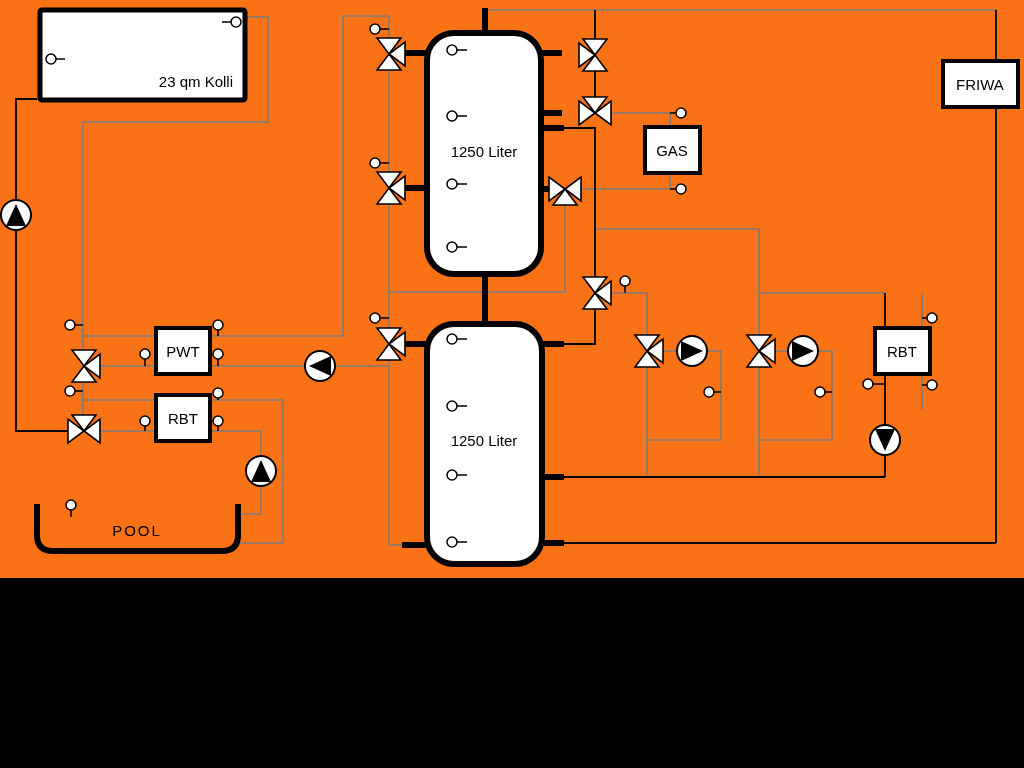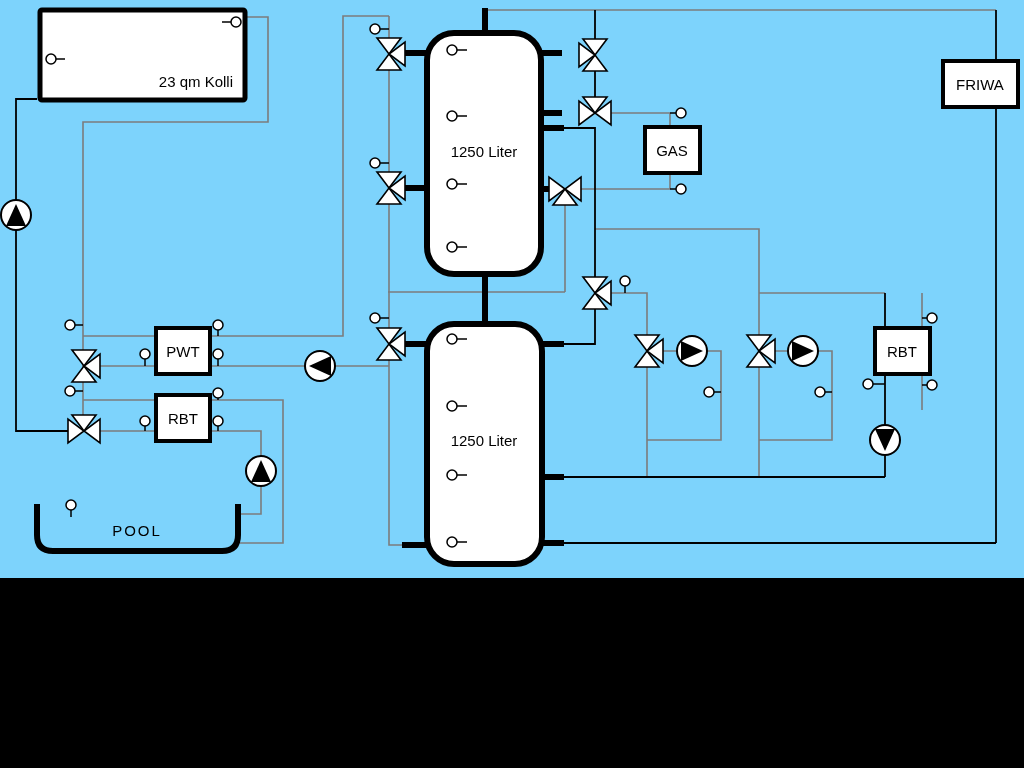--- a/index.html
+++ b/index.html
@@ -1,16 +1,16 @@
 <!DOCTYPE html>
 <html><head>
 <meta charset="utf-8">
 <style>
   html,body{margin:0;padding:0;background:#ffffff;}
-  .stage{position:relative;width:1024px;height:768px;background:#7dd3fc;overflow:hidden;}
+  .stage{position:relative;width:1024px;height:768px;background:#f97316;overflow:hidden;}
   svg{display:block;}
   text{font-family:"Liberation Sans","DejaVu Sans",sans-serif;font-size:15px;fill:#000;}
   .pool-label{letter-spacing:2px;}
 </style>
 </head>
 <body>
 
 <div class="stage">
 <svg width="1024" height="768" viewBox="0 0 1024 768" xmlns="http://www.w3.org/2000/svg">
   <defs>

